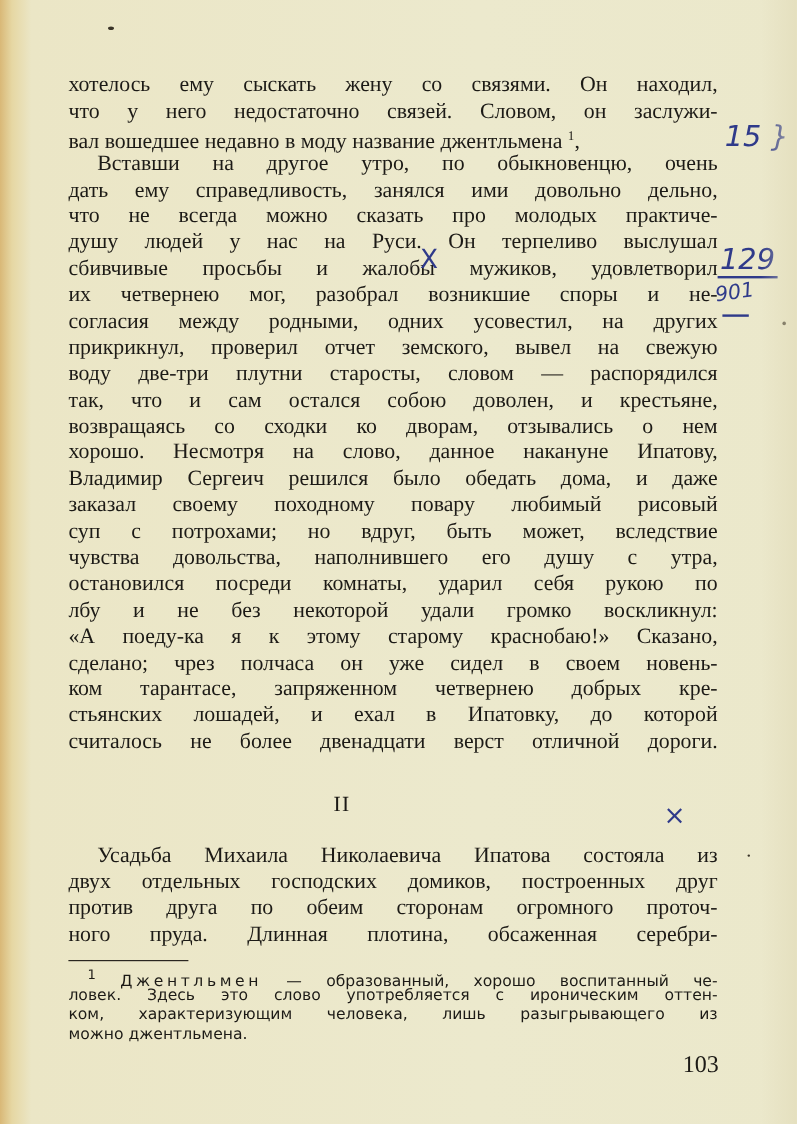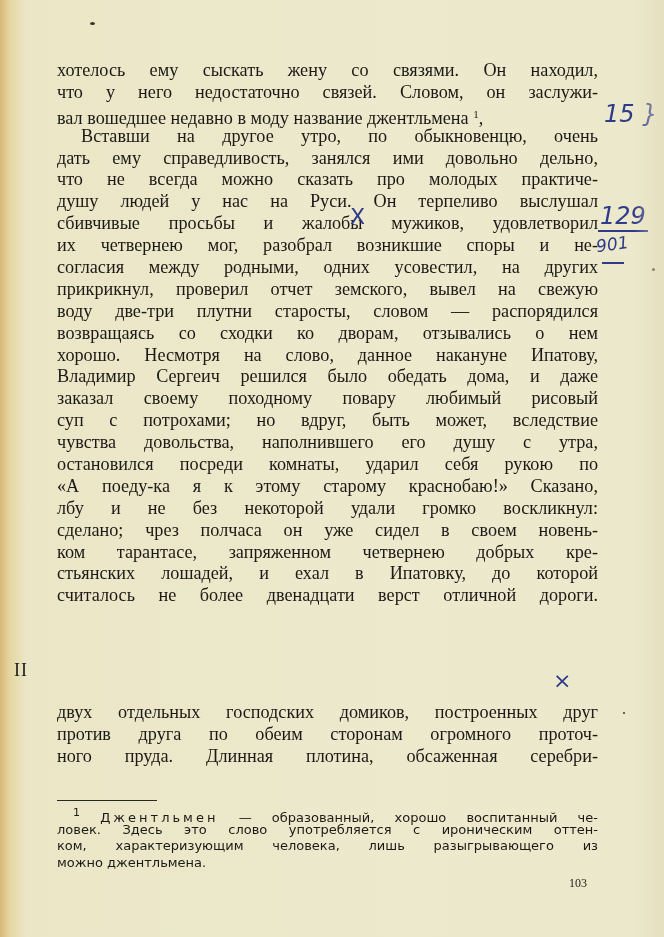--- a/index.html
+++ b/index.html
@@ -25,21 +25,21 @@
       font-size: 18.2px; line-height: 21.9px;
     }
     .line {
       display: block; white-space: nowrap;
       text-align: justify; text-align-last: justify;
       height: 21.9px;
     }
     .line.indent { padding-left: 24px; }
     .section-num {
       position: absolute; left: 0; width: 556px; top: 660px;
-      font-size: 18px; letter-spacing: 1px;
+      text-align: center; font-size: 18px; letter-spacing: 1px;
       padding-left: 14px; box-sizing: border-box;
     }
     .text-block-2 {
       position: absolute; left: 57px; top: 702px; width: 541px;
       font-size: 18.2px; line-height: 21.9px;
     }
     .footnote-rule {
       position: absolute; left: 57px; top: 800px; width: 100px; height: 1px;
       background: #2a2620;
     }
@@ -47,21 +47,21 @@
       position: absolute; left: 57px; top: 805px; width: 541px;
       font-family: "DejaVu Sans", "Liberation Sans", sans-serif;
       font-size: 13px; line-height: 16.5px;
     }
     .fn-line { display: block; white-space: nowrap; text-align: justify; text-align-last: justify; height: 16.5px; }
     .fn-line.end { text-align-last: left; }
     .spaced { letter-spacing: 3px; }
     .sup { font-size: 11px; vertical-align: 6px; }
     .page-number {
       position: absolute; left: 569px; top: 876px;
-      font-size: 12px; font-family: "Liberation Serif", serif;
+      font-size: 20px; font-family: "Liberation Serif", serif;
     }
     .ink {
       position: absolute; color: #2f3a8a;
       font-family: "DejaVu Sans", sans-serif; font-style: italic;
     }
   </style>
 </head>
 <body>
 
 <div class="page">
@@ -77,38 +77,40 @@
 
     <span class="line indent">Вставши на другое утро, по обыкновенцю, очень</span>
     <span class="line">дать ему справедливость, занялся ими довольно дельно,</span>
     <span class="line">что не всегда можно сказать про молодых практиче-</span>
     <span class="line">душу людей у нас на Руси. Он терпеливо выслушал</span>
     <span class="line">сбивчивые просьбы и жалобы мужиков, удовлетворил</span>
     <span class="line">их четвернею мог, разобрал возникшие споры и не-</span>
     <span class="line">согласия между родными, одних усовестил, на других</span>
     <span class="line">прикрикнул, проверил отчет земского, вывел на свежую</span>
     <span class="line">воду две-три плутни старосты, словом — распорядился</span>
+    <span class="line">так, что и сам остался собою доволен, и крестьяне,</span>
     <span class="line">возвращаясь со сходки ко дворам, отзывались о нем</span>
     <span class="line">хорошо. Несмотря на слово, данное накануне Ипатову,</span>
     <span class="line">Владимир Сергеич решился было обедать дома, и даже</span>
     <span class="line">заказал своему походному повару любимый рисовый</span>
     <span class="line">суп с потрохами; но вдруг, быть может, вследствие</span>
     <span class="line">чувства довольства, наполнившего его душу с утра,</span>
     <span class="line">остановился посреди комнаты, ударил себя рукою по</span>
+    <span class="line">лбу и не без некоторой удали громко воскликнул:</span>
     <span class="line">«А поеду-ка я к этому старому краснобаю!» Сказано,</span>
-    <span class="line">лбу и не без некоторой удали громко воскликнул:</span>
     <span class="line">сделано; чрез полчаса он уже сидел в своем новень-</span>
     <span class="line">ком тарантасе, запряженном четвернею добрых кре-</span>
     <span class="line">стьянских лошадей, и ехал в Ипатовку, до которой</span>
     <span class="line">считалось не более двенадцати верст отличной дороги.</span>
   </div>
 
   <div class="section-num">II</div>
 
   <div class="text-block-2">
+    <span class="line indent">Усадьба Михаила Николаевича Ипатова состояла из</span>
     <span class="line">двух отдельных господских домиков, построенных друг</span>
     <span class="line">против друга по обеим сторонам огромного проточ-</span>
     <span class="line">ного пруда. Длинная плотина, обсаженная серебри-</span>
   </div>
 
   <div class="footnote-rule"></div>
 
   <div class="footnotes">
     <span class="fn-line" style="padding-left:16px;"><span class="sup">1</span> <span class="spaced">Джентльмен</span> <span>— образованный, хорошо воспитанный че-</span></span>
     <span class="fn-line">ловек. Здесь это слово употребляется с ироническим оттен-</span>

